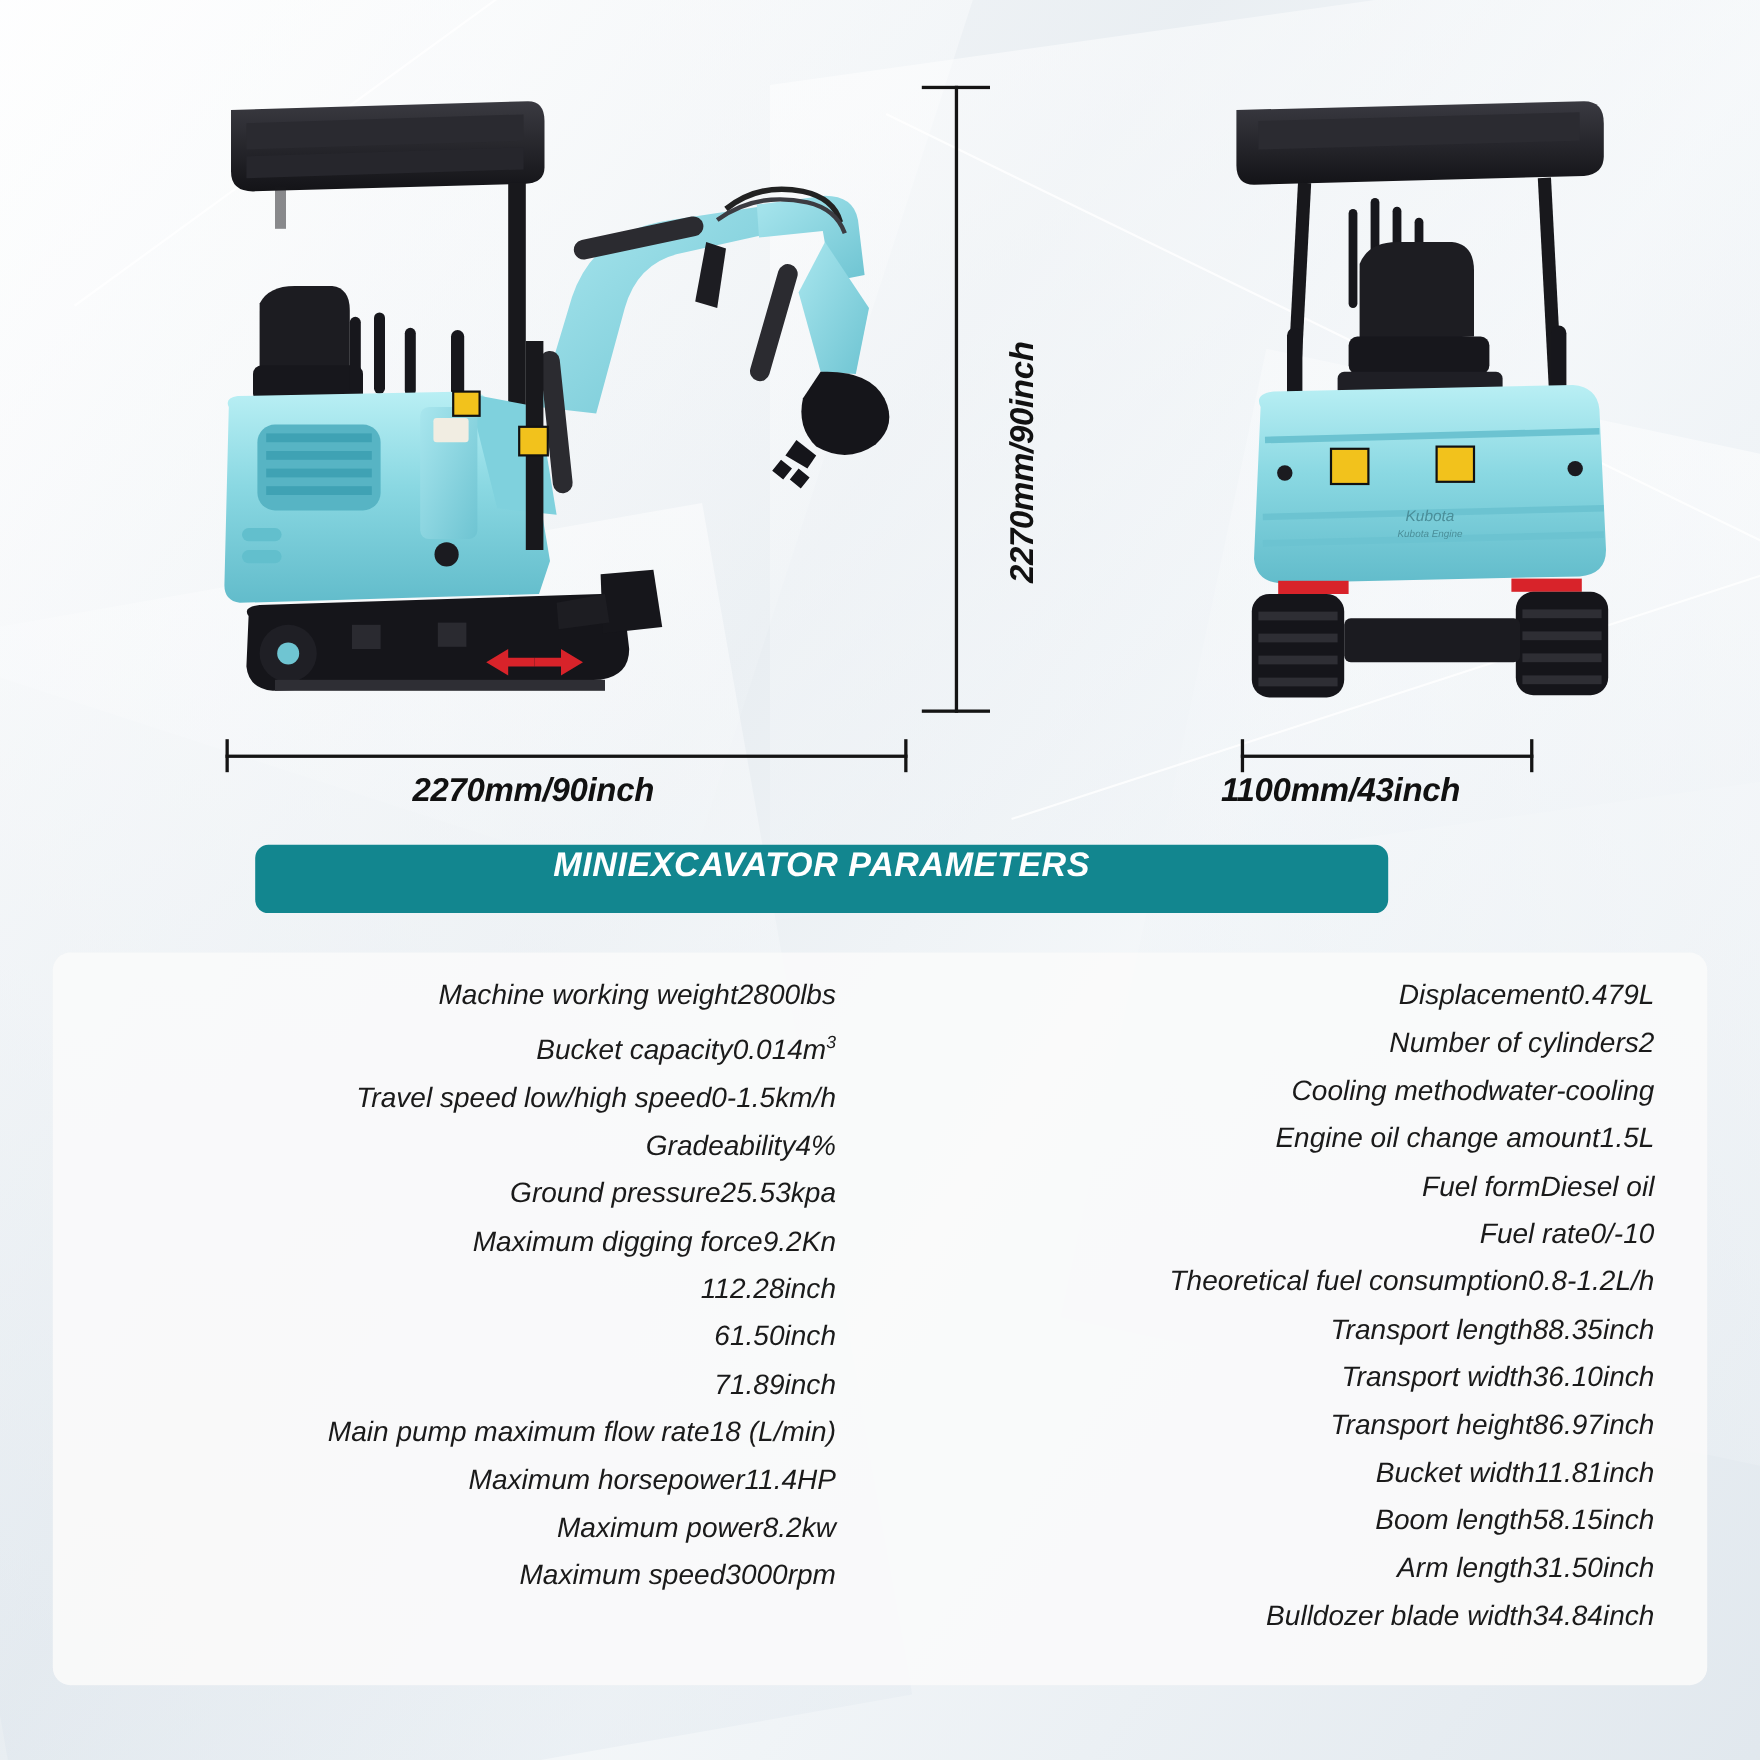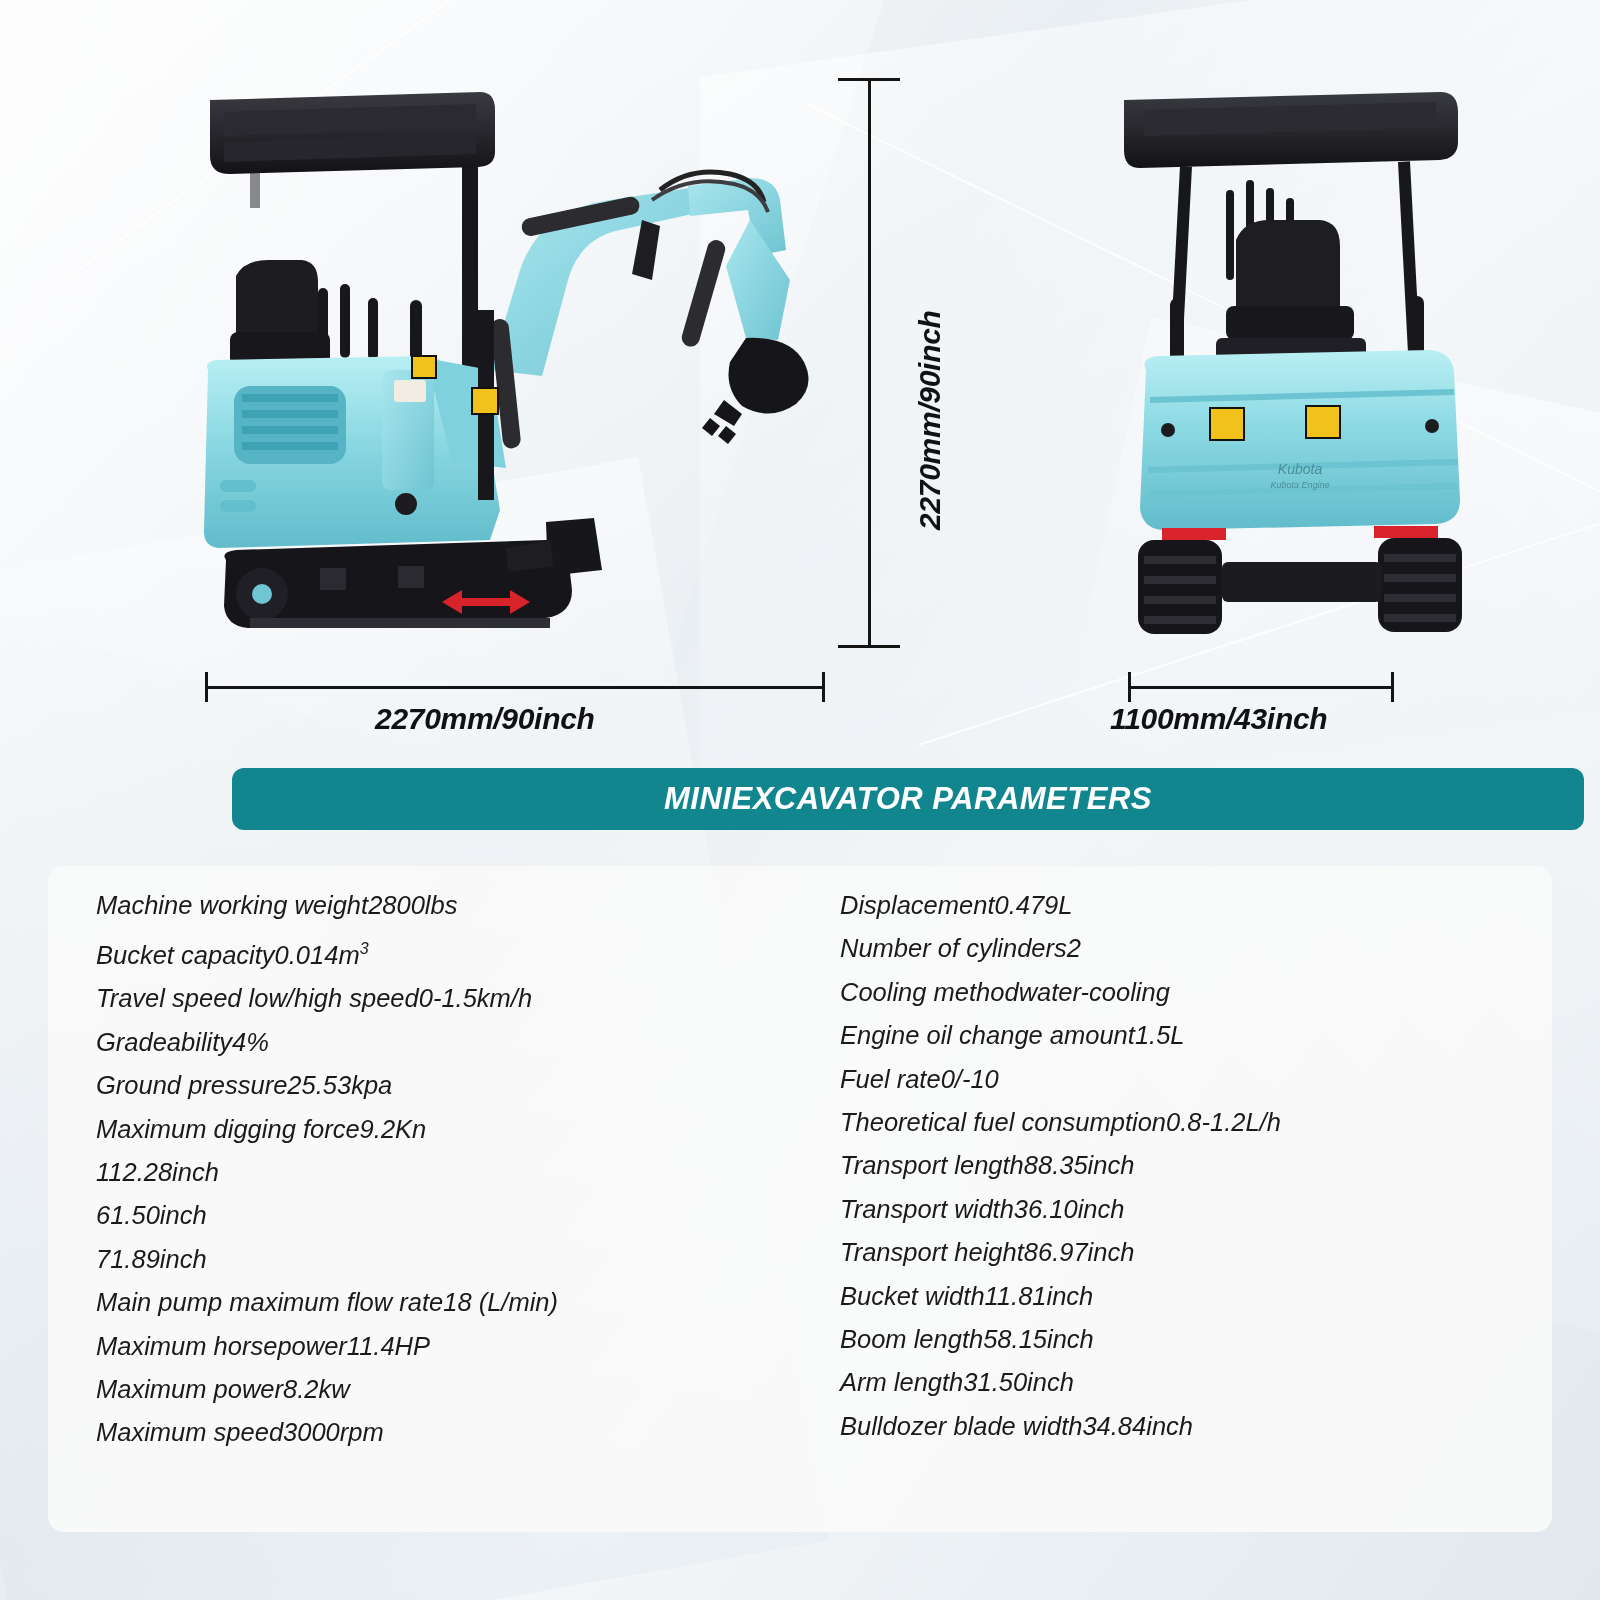--- a/index.html
+++ b/index.html
@@ -49,43 +49,43 @@
     position: absolute; font-weight: bold; color: #111;
     font-size: 30px; letter-spacing: -0.3px;
   }
   .vert-label {
     transform: rotate(-90deg); transform-origin: left top; white-space: nowrap;
   }
   .cap { position: absolute; background:#141414; }
 
   
   #banner {
-    position: absolute; left: 232px; top: 768px; width: 1352px; height: 62px;
+    position: absolute; left: 232px; top: 768px; width: 1030px; height: 62px;
     background: #12868f;
     border-radius: 12px;
-    display: flex; align-items: center; justify-content: center;
+    display: flex; align-items: flex-start; justify-content: center;
   }
   #banner .title {
     color: #ffffff; font-weight: bold; font-size: 31px; letter-spacing: 0.5px;
   }
 
   
   #spec-panel {
     position: absolute; left: 48px; top: 866px; width: 1504px; height: 666px;
     background: rgba(250,250,250,0.93);
     border-radius: 16px;
     display: flex;
     padding: 18px 34px 10px 34px;
   }
   .spec-col { width: 50%; padding: 0 14px; }
   .spec-col.left { padding-right: 40px; }
   .spec-col.right { padding-left: 40px; }
   .spec-row {
-    display: flex; justify-content: flex-start; align-items: baseline;
-    font-size: 25.5px; color: #1a1a1a; line-height: 43.4px; white-space: nowrap;
+    display: flex; justify-content: flex-end; align-items: baseline;
+    font-size: 25.5px; color: #1a1a1a; line-height: 43.4px; white-space: nowrap; margin-left: 28px;
   }
   .spec-row .k { font-weight: 400; }
   .spec-row .v { font-weight: 400; text-align: right; }
   .sup { font-size: 16px; vertical-align: super; }
 </style>
 </head>
 <body>
 
 <div id="page">
 
@@ -329,20 +329,24 @@
         </div>
         <div class="spec-row">
           <span class="k">Cooling method</span>
           <span class="v">water-cooling</span>
         </div>
         <div class="spec-row">
           <span class="k">Engine oil change amount</span>
           <span class="v">1.5L</span>
         </div>
         <div class="spec-row">
+          <span class="k">Fuel form</span>
+          <span class="v">Diesel oil</span>
+        </div>
+        <div class="spec-row">
           <span class="k">Fuel rate</span>
           <span class="v">0/-10</span>
         </div>
         <div class="spec-row">
           <span class="k">Theoretical fuel consumption</span>
           <span class="v">0.8-1.2L/h</span>
         </div>
         <div class="spec-row">
           <span class="k">Transport length</span>
           <span class="v">88.35inch</span>

